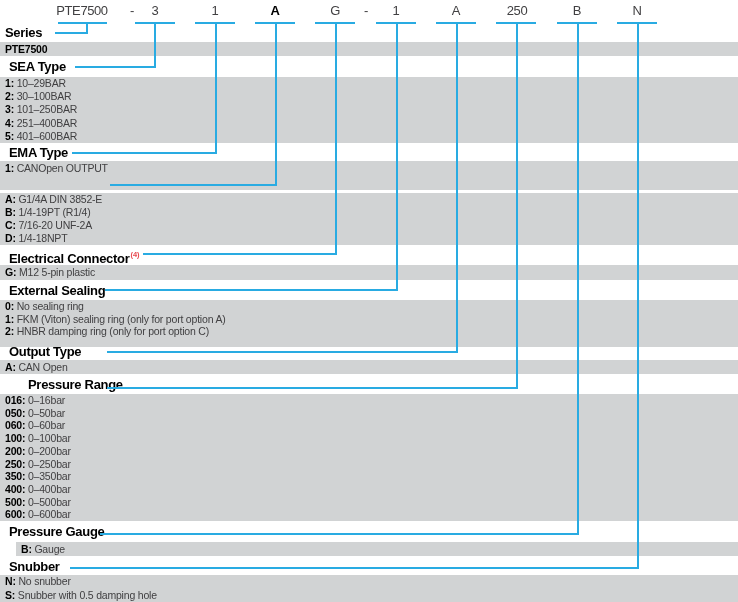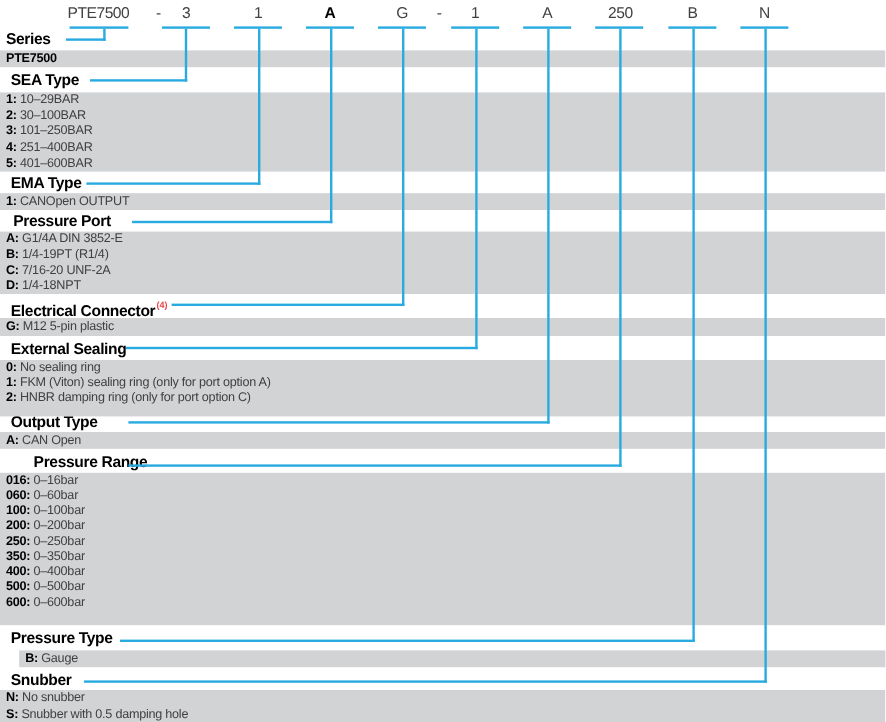--- a/index.html
+++ b/index.html
@@ -84,21 +84,21 @@
       <div class="band" style="top: 77px; height: 66px;">
         <div class="opt" style="line-height: 13.2px;"><b>1:</b> <span>10–29BAR</span></div>
         <div class="opt" style="line-height: 13.2px;"><b>2:</b> <span>30–100BAR</span></div>
         <div class="opt" style="line-height: 13.2px;"><b>3:</b> <span>101–250BAR</span></div>
         <div class="opt" style="line-height: 13.2px;"><b>4:</b> <span>251–400BAR</span></div>
         <div class="opt" style="line-height: 13.2px;"><b>5:</b> <span>401–600BAR</span></div>
       </div>
       <div class="sec-title" style="left: 9px; top: 146px;"><span>EMA Type</span></div>
       <div class="hline" style="left: 72px; top: 152px; width: 145px;"></div>
       <div class="vline" style="left: 215px; top: 24px; height: 130px;"></div>
-      <div class="band" style="top: 161px; height: 14px;">
+      <div class="band" style="top: 161px; height: 29px;">
         <div class="opt" style="line-height: 14px;"><b>1:</b> <span>CANOpen OUTPUT</span></div>
       </div>
       <div class="sec-title" style="left: 11px; top: 177px;"><span>Pressure Port</span></div>
       <div class="hline" style="left: 110px; top: 184px; width: 167px;"></div>
       <div class="vline" style="left: 275px; top: 24px; height: 162px;"></div>
       <div class="band" style="top: 193px; height: 52px;">
         <div class="opt" style="line-height: 13px;"><b>A:</b> <span>G1/4A DIN 3852-E</span></div>
         <div class="opt" style="line-height: 13px;"><b>B:</b> <span>1/4-19PT (R1/4)</span></div>
         <div class="opt" style="line-height: 13px;"><b>C:</b> <span>7/16-20 UNF-2A</span></div>
         <div class="opt" style="line-height: 13px;"><b>D:</b> <span>1/4-18NPT</span></div>
@@ -121,30 +121,31 @@
       <div class="hline" style="left: 107px; top: 351px; width: 351px;"></div>
       <div class="vline" style="left: 456px; top: 24px; height: 329px;"></div>
       <div class="band" style="top: 360px; height: 14px;">
         <div class="opt" style="line-height: 14px;"><b>A:</b> <span>CAN Open</span></div>
       </div>
       <div class="sec-title" style="left: 9px; top: 378px; padding-left: 19px;"><span>Pressure Range</span></div>
       <div class="hline" style="left: 107px; top: 387px; width: 411px;"></div>
       <div class="vline" style="left: 516px; top: 24px; height: 365px;"></div>
       <div class="band" style="top: 394px; height: 127px;">
         <div class="opt" style="line-height: 12.7px;"><b>016:</b> <span>0–16bar</span></div>
+        <div class="opt" style="line-height: 12.7px;"><b>050:</b> <span>0–50bar</span></div>
         <div class="opt" style="line-height: 12.7px;"><b>060:</b> <span>0–60bar</span></div>
         <div class="opt" style="line-height: 12.7px;"><b>100:</b> <span>0–100bar</span></div>
         <div class="opt" style="line-height: 12.7px;"><b>200:</b> <span>0–200bar</span></div>
         <div class="opt" style="line-height: 12.7px;"><b>250:</b> <span>0–250bar</span></div>
         <div class="opt" style="line-height: 12.7px;"><b>350:</b> <span>0–350bar</span></div>
         <div class="opt" style="line-height: 12.7px;"><b>400:</b> <span>0–400bar</span></div>
         <div class="opt" style="line-height: 12.7px;"><b>500:</b> <span>0–500bar</span></div>
         <div class="opt" style="line-height: 12.7px;"><b>600:</b> <span>0–600bar</span></div>
       </div>
-      <div class="sec-title" style="left: 9px; top: 525px;"><span>Pressure Type</span></div>
+      <div class="sec-title" style="left: 9px; top: 525px;"><span>Pressure Gauge</span></div>
       <div class="hline" style="left: 100px; top: 533px; width: 479px;"></div>
       <div class="vline" style="left: 577px; top: 24px; height: 511px;"></div>
       <div class="band" style="top: 542px; height: 14px; margin-left: 16px;">
         <div class="opt" style="line-height: 14px;"><b>B:</b> <span>Gauge</span></div>
       </div>
       <div class="sec-title" style="left: 9px; top: 560px;"><span>Snubber</span></div>
       <div class="hline" style="left: 70px; top: 567px; width: 569px;"></div>
       <div class="vline" style="left: 637px; top: 24px; height: 545px;"></div>
       <div class="band" style="top: 575px; height: 27px;">
         <div class="opt" style="line-height: 13.5px;"><b>N:</b> <span>No snubber</span></div>

